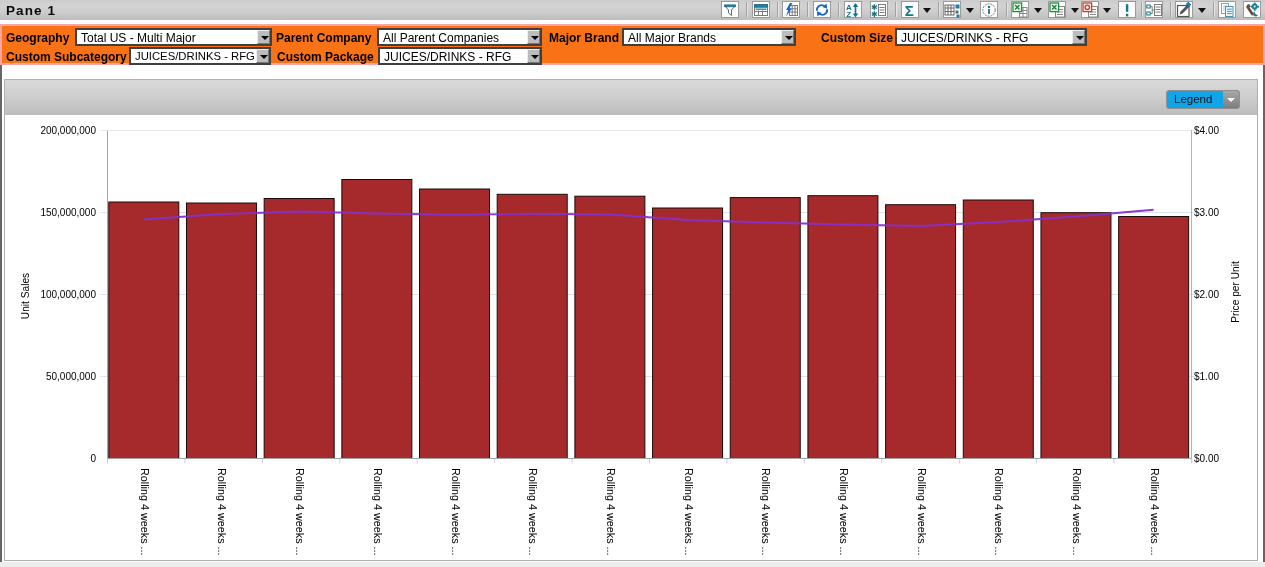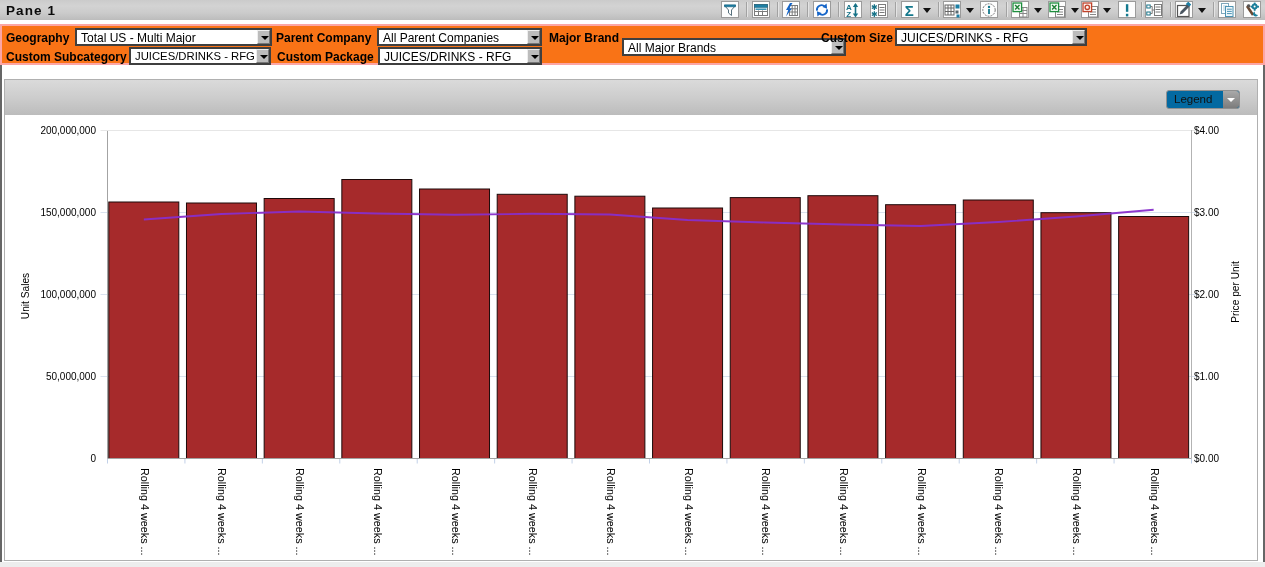--- a/index.html
+++ b/index.html
@@ -34,21 +34,21 @@
   
   #chartc { left:0; top:65px; width:1265px; height:502px; background:#fff;
     border-left:2px solid #666; border-right:2px solid #666; }
   #widget { position:absolute; left:2px; top:14px; width:1254px; height:482px;
     border:1px solid #b0b0b0; background:#fff; }
   #whead { position:absolute; left:0; top:0; width:100%; height:35px;
     background:linear-gradient(180deg,#dadada 0%,#cdcdcd 50%,#bcbcbc 100%); }
   #bstrip { left:0px; top:562px; width:1265px; height:5px; background:#ededed; }
 
   
-  #legend { left:1166px; top:90px; width:74px; height:19px; background:#0369a1;
+  #legend { left:1166px; top:90px; width:74px; height:19px; background:#0ea5e9;
     border:1px solid #909090; border-radius:3px; }
   #legend .lt { position:absolute; left:7px; top:2px; font-size:11.5px; color:#111; }
   #legend .la { position:absolute; right:0; top:0; width:16px; height:17px; border-radius:0 3px 3px 0;
     background:linear-gradient(#a9a9a9,#7c7c7c); }
   #legend .la:after { content:""; position:absolute; left:4px; top:6.5px; width:0; height:0;
     border-left:4px solid transparent; border-right:4px solid transparent; border-top:4.5px solid #fff; }
 
   #chartsvg { left:0; top:0; width:1265px; height:567px; pointer-events:none; }
 </style>
 </head>
@@ -239,21 +239,21 @@
   <div class="fsel" style="left:73px;top:2px;width:197px;">
       <span class="txt">Total US - Multi Major</span>
       <span class="btn"></span>
     </div>
   <span class="flabel" style="left:274px;top:5px;text-align:center;">Parent Company</span>
   <div class="fsel" style="left:375px;top:2px;width:165px;">
       <span class="txt">All Parent Companies</span>
       <span class="btn"></span>
     </div>
   <span class="flabel" style="left:547px;top:5px;">Major Brand</span>
-  <div class="fsel" style="left:620px;top:12px;width:224px;">
+  <div class="fsel" style="left:620px;top:2px;width:174px;">
       <span class="txt">All Major Brands</span>
       <span class="btn"></span>
     </div>
   <span class="flabel" style="left:819px;top:5px;">Custom Size</span>
   <div class="fsel" style="left:893px;top:2px;width:192px;">
       <span class="txt">JUICES/DRINKS - RFG</span>
       <span class="btn"></span>
     </div>
 
   <span class="flabel" style="left:4px;top:24px;">Custom Subcategory</span>

